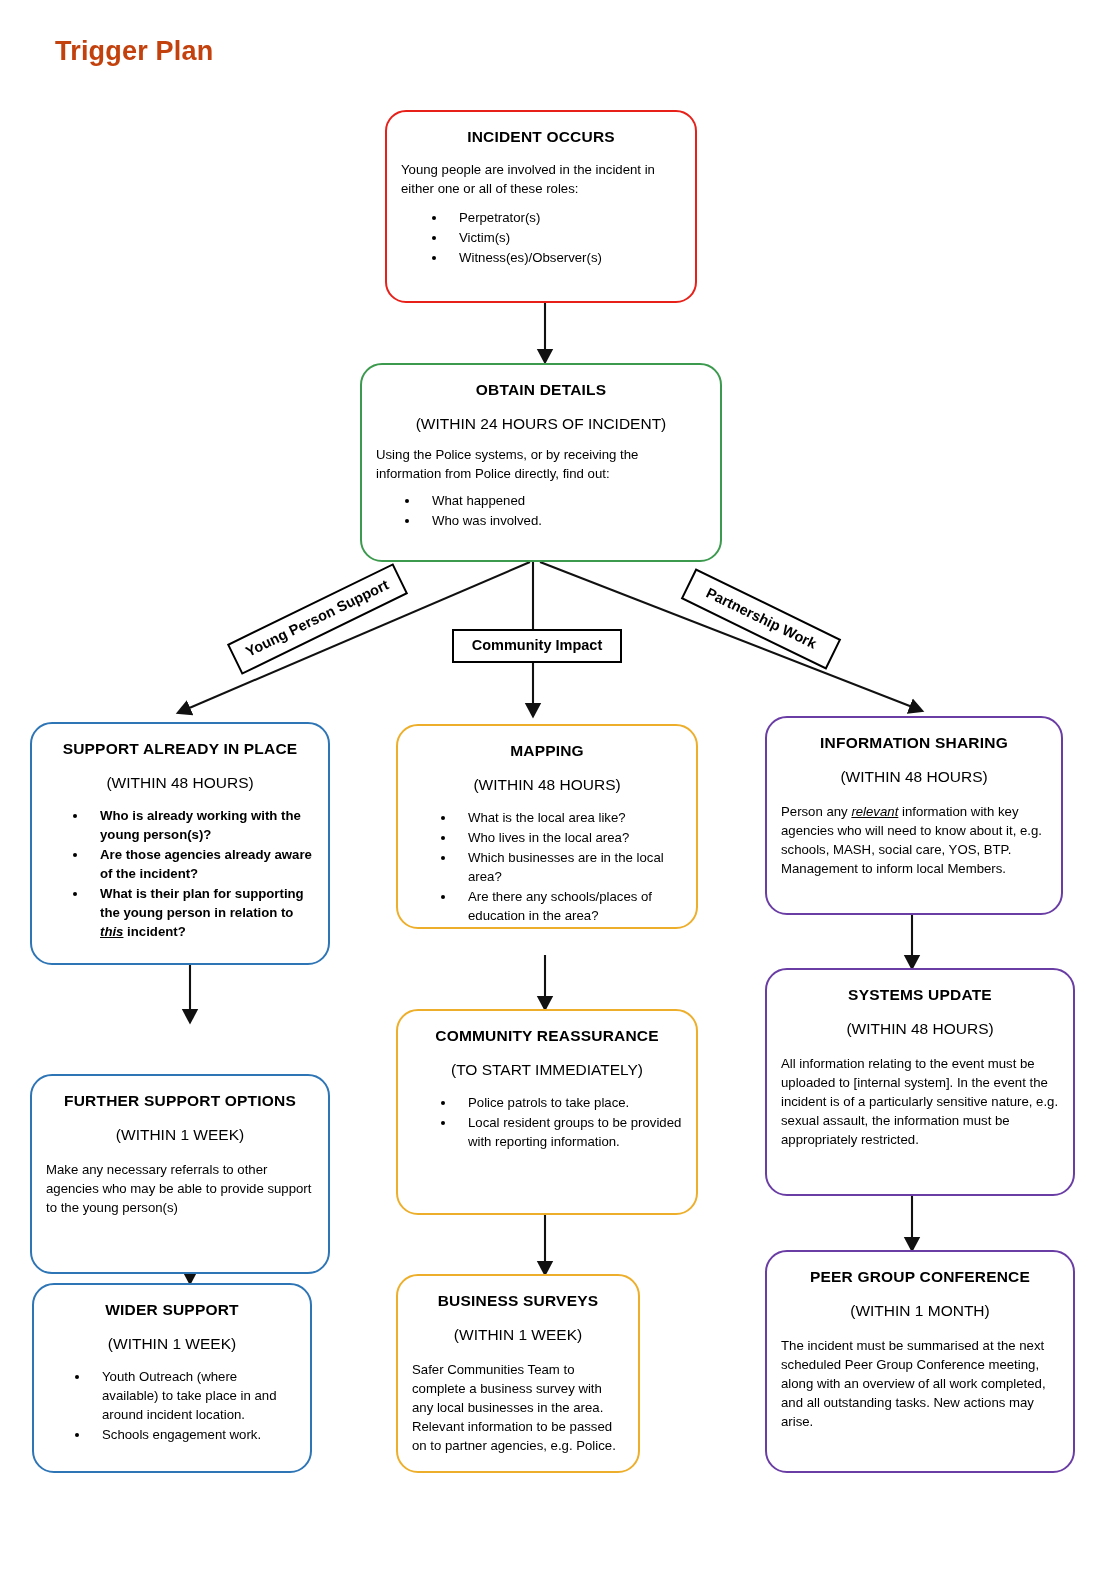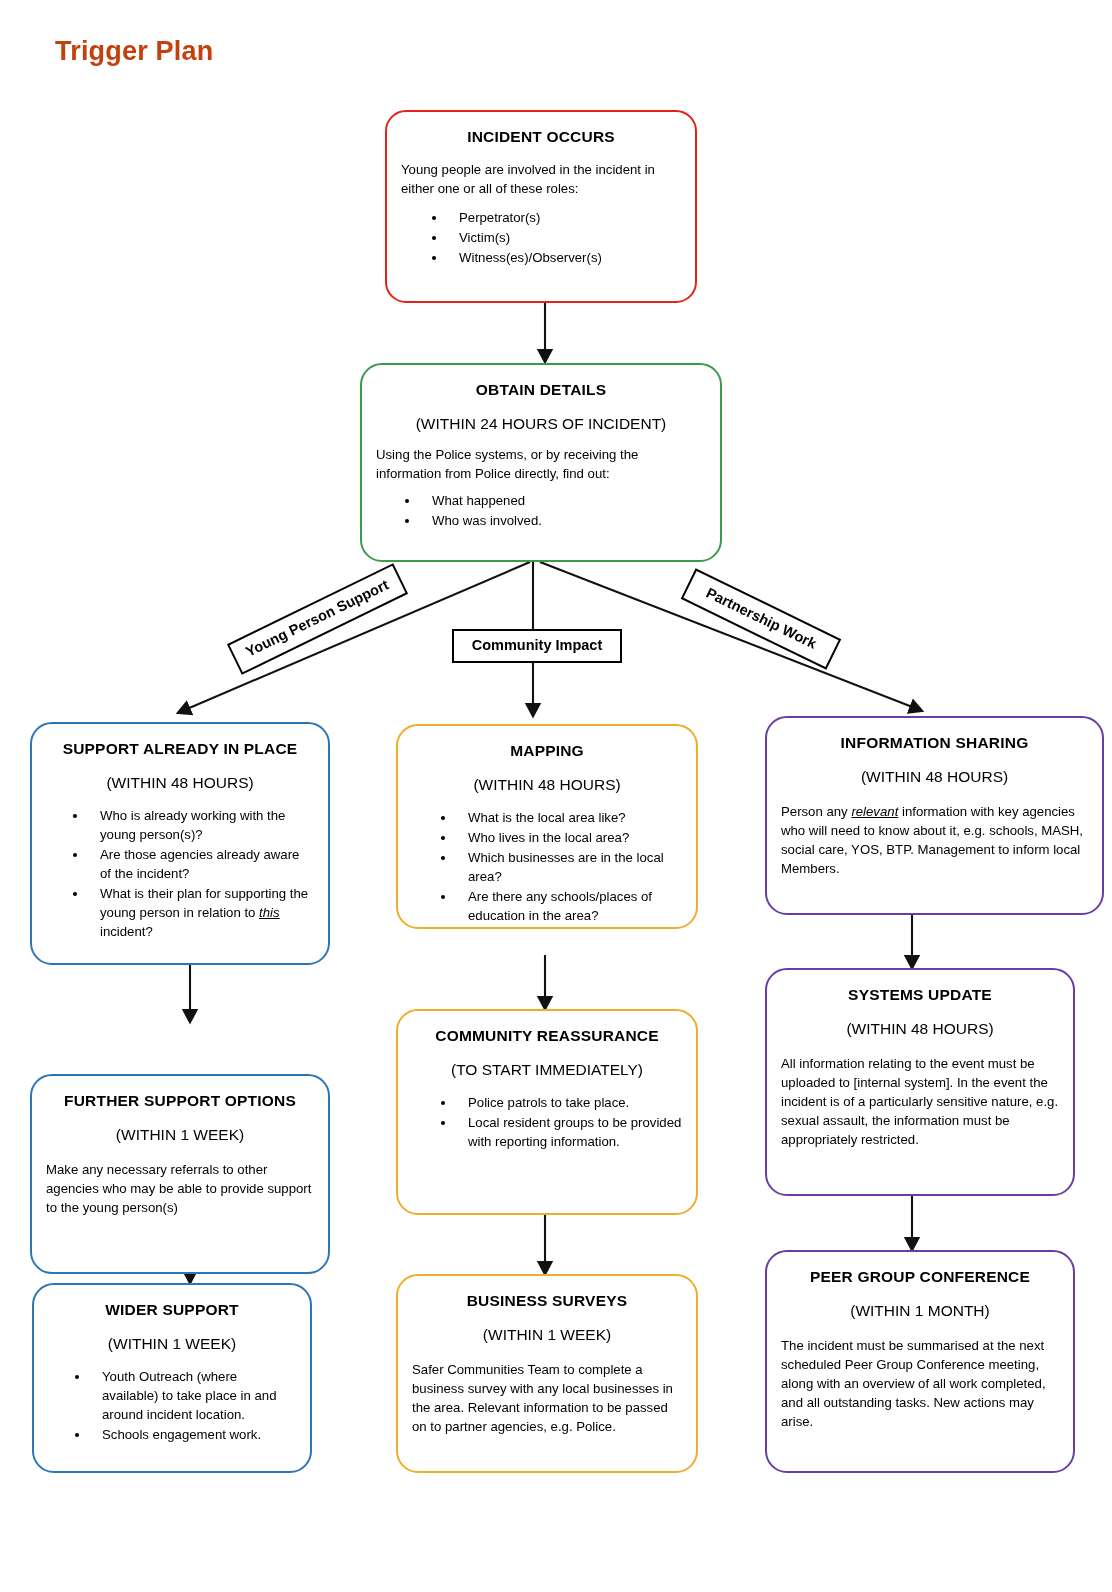--- a/index.html
+++ b/index.html
@@ -144,21 +144,21 @@
     <span>Community Impact</span>
   </div>
 
   <div class="pill rot-right" style="left:680px;top:602px;width:162px;">
     <span>Partnership Work</span>
   </div>
 
   <div class="node blue" style="left:30px;top:722px;width:300px;height:243px;">
     <div class="ttl">SUPPORT ALREADY IN PLACE</div>
     <div class="sub">(WITHIN 48 HOURS)</div>
-    <ul style="margin-top:14px;padding-left:42px;">
+    <ul style="margin-top:14px;padding-left:42px;font-weight:bold;">
       <li>Who is already working with the young person(s)?</li>
       <li>Are those agencies already aware of the incident?</li>
       <li>What is their plan for supporting the young person in relation to <i><u>this</u></i> incident?</li>
     </ul>
   </div>
 
   <div class="node blue" style="left:30px;top:1074px;width:300px;height:200px;">
     <div class="ttl">FURTHER SUPPORT OPTIONS</div>
     <div class="sub">(WITHIN 1 WEEK)</div>
     <div class="body" style="margin-top:16px;">Make any necessary referrals to other agencies who may be able to provide support to the young person(s)</div>
@@ -186,27 +186,27 @@
 
   <div class="node orange" style="left:396px;top:1009px;width:302px;height:206px;">
     <div class="ttl">COMMUNITY REASSURANCE</div>
     <div class="sub">(TO START IMMEDIATELY)</div>
     <ul style="margin-top:14px;padding-left:44px;">
       <li>Police patrols to take place.</li>
       <li>Local resident groups to be provided with reporting information.</li>
     </ul>
   </div>
 
-  <div class="node orange" style="left:396px;top:1274px;width:302px;height:199px;">
+  <div class="node orange" style="left:396px;top:1274px;width:244px;height:199px;">
     <div class="ttl">BUSINESS SURVEYS</div>
     <div class="sub">(WITHIN 1 WEEK)</div>
     <div class="body" style="margin-top:16px;">Safer Communities Team to complete a business survey with any local businesses in the area.  Relevant information to be passed on to partner agencies, e.g. Police.</div>
   </div>
 
-  <div class="node purple" style="left:765px;top:716px;width:339px;height:199px;">
+  <div class="node purple" style="left:765px;top:716px;width:298px;height:199px;">
     <div class="ttl">INFORMATION SHARING</div>
     <div class="sub">(WITHIN 48 HOURS)</div>
     <div class="body" style="margin-top:16px;">
       <span>Person any </span><i><u><span>relevant</span></u></i><span> information with key agencies who will need to know about it, e.g. schools, MASH, social care, YOS, BTP. Management to inform local Members.</span>
     </div>
   </div>
 
   <div class="node purple" style="left:765px;top:968px;width:310px;height:228px;">
     <div class="ttl">SYSTEMS UPDATE</div>
     <div class="sub">(WITHIN 48 HOURS)</div>

